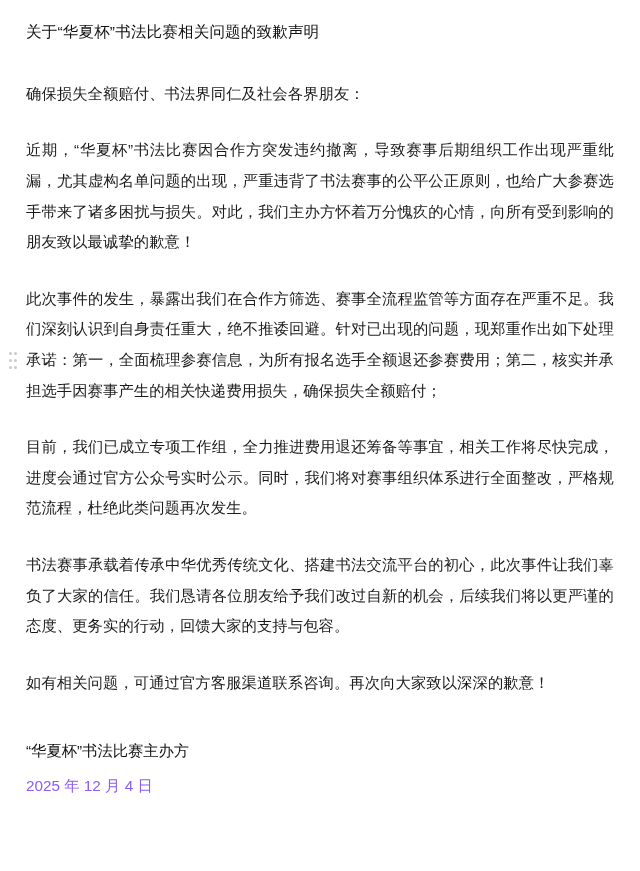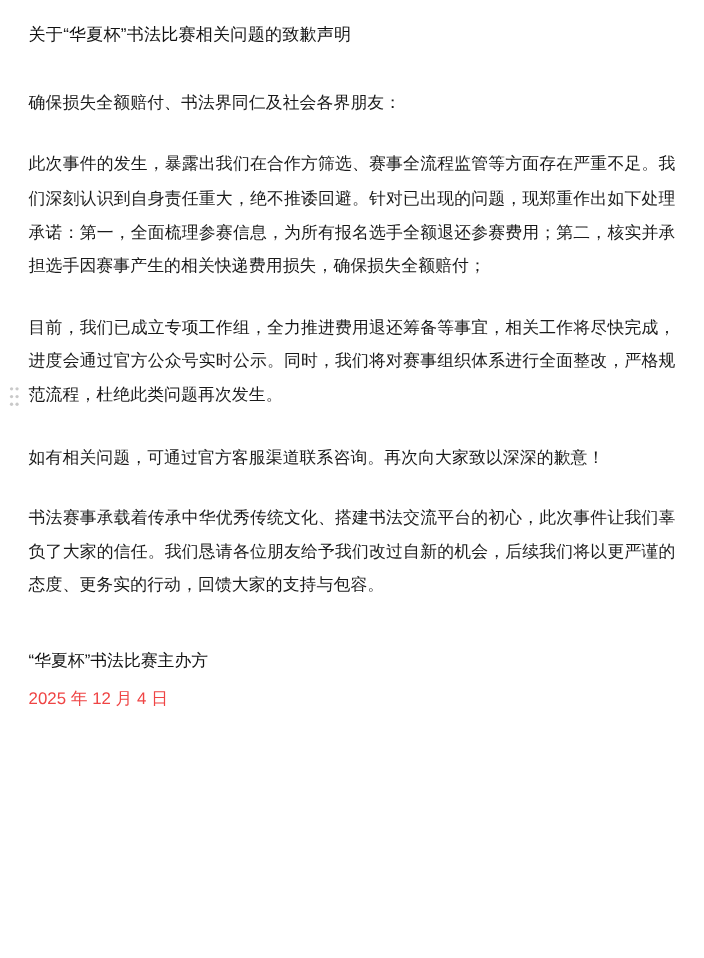--- a/index.html
+++ b/index.html
@@ -44,21 +44,21 @@
   .signature {
     font-size: 15.3px;
     line-height: 2.0;
     color: #111;
     margin: 38px 0 4px 0;
     font-weight: 400;
   }
   .date {
     font-size: 15.3px;
     line-height: 2.0;
-    color: #ef4444;
+    color: #8b5cf6;
     margin: 0;
   }
   .drag-handle {
     position: absolute;
     left: 9px;
     top: 352px;
     width: 8px;
     height: 22px;
     display: grid;
     grid-template-columns: 3px 3px;
@@ -84,21 +84,22 @@
     <span></span>
     <span></span>
     <span></span>
     <span></span>
     <span></span>
   </div>
 
   <h1 class="doc-title">关于“华夏杯”书法比赛相关问题的致歉声明</h1>
 
   <p class="para">确保损失全额赔付、书法界同仁及社会各界朋友：</p>
+  <p class="para">近期，“华夏杯”书法比赛因合作方突发违约撤离，导致赛事后期组织工作出现严重纰漏，尤其虚构名单问题的出现，严重违背了书法赛事的公平公正原则，也给广大参赛选手带来了诸多困扰与损失。对此，我们主办方怀着万分愧疚的心情，向所有受到影响的朋友致以最诚挚的歉意！</p>
   <p class="para">此次事件的发生，暴露出我们在合作方筛选、赛事全流程监管等方面存在严重不足。我们深刻认识到自身责任重大，绝不推诿回避。针对已出现的问题，现郑重作出如下处理承诺：第一，全面梳理参赛信息，为所有报名选手全额退还参赛费用；第二，核实并承担选手因赛事产生的相关快递费用损失，确保损失全额赔付；</p>
   <p class="para">目前，我们已成立专项工作组，全力推进费用退还筹备等事宜，相关工作将尽快完成，进度会通过官方公众号实时公示。同时，我们将对赛事组织体系进行全面整改，严格规范流程，杜绝此类问题再次发生。</p>
+  <p class="para">书法赛事承载着传承中华优秀传统文化、搭建书法交流平台的初心，此次事件让我们辜负了大家的信任。我们恳请各位朋友给予我们改过自新的机会，后续我们将以更严谨的态度、更务实的行动，回馈大家的支持与包容。</p>
   <p class="para tight">如有相关问题，可通过官方客服渠道联系咨询。再次向大家致以深深的歉意！</p>
-  <p class="para">书法赛事承载着传承中华优秀传统文化、搭建书法交流平台的初心，此次事件让我们辜负了大家的信任。我们恳请各位朋友给予我们改过自新的机会，后续我们将以更严谨的态度、更务实的行动，回馈大家的支持与包容。</p>
 
   <p class="signature">“华夏杯”书法比赛主办方</p>
   <p class="date">2025 年 12 月 4 日</p>
 
 </div>
 
 </body></html>

